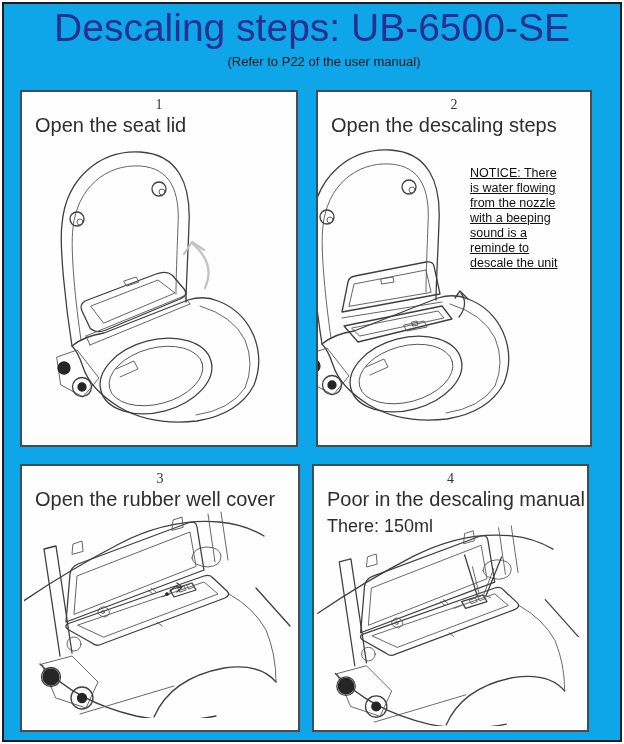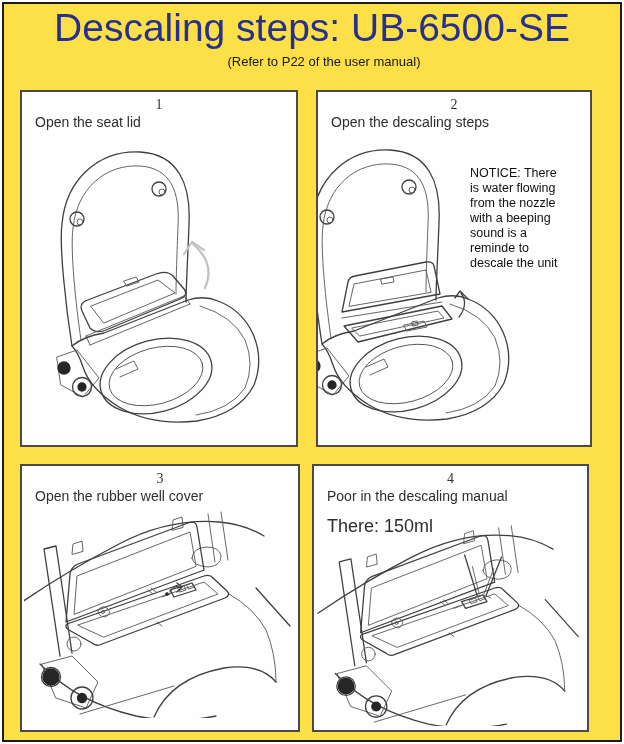--- a/index.html
+++ b/index.html
@@ -1,28 +1,28 @@
 <!DOCTYPE html>
 <html><head>
 <meta charset="utf-8">
 <style>
   html,body{margin:0;padding:0;background:#ffffff;}
   body{width:624px;height:744px;position:relative;font-family:"Liberation Sans",sans-serif;overflow:hidden;}
-  .page{position:absolute;inset:2px;border:2px solid #1c1c1c;background:#fde047;padding-left:8px;}
+  .page{position:absolute;inset:2px;border:2px solid #1c1c1c;background:#0ea5e9;padding-left:8px;}
   .title{position:absolute;top:2px;left:0;width:100%;text-align:center;font-size:39px;color:#28308f;letter-spacing:0px;white-space:nowrap;}
   .subtitle{position:absolute;top:50px;left:12px;width:100%;text-align:center;font-size:13px;color:#161616;}
   .panel{position:absolute;border:2px solid #4a4a4a;background:#fefefe;overflow:hidden;}
   .p1{left:16px;top:86px;width:274px;height:353px;}
   .p2{left:312px;top:86px;width:272px;height:353px;}
   .p3{left:16px;top:460px;width:276px;height:264px;}
   .p4{left:308px;top:460px;width:273px;height:264px;}
   .step-num{position:absolute;top:5px;left:0;width:100%;text-align:center;font-family:"Liberation Serif",serif;font-size:14px;color:#333;}
-  .step-label{position:absolute;top:22px;left:13px;font-size:14px;color:#2e2e2e;white-space:nowrap;}
+  .step-label{position:absolute;top:22px;left:13px;font-size:20px;color:#2e2e2e;white-space:nowrap;}
   .dosage{position:absolute;top:50px;left:13px;font-size:18px;color:#2e2e2e;white-space:nowrap;}
-  .notice{position:absolute;top:74px;left:152px;width:122px;font-size:12.5px;line-height:1.2;color:#101010;white-space:pre-line;}
+  .notice{position:absolute;top:74px;left:152px;width:122px;font-size:12.5px;line-height:1.2;color:#101010;white-space:pre-line;text-decoration:underline;}
   svg{position:absolute;}
   svg path,svg ellipse,svg circle,svg polyline{fill:none;stroke:#3f3f3f;stroke-width:1.3;stroke-linecap:round;stroke-linejoin:round;}
   svg .thin{stroke:#555;stroke-width:0.9;}
   svg .dark{fill:#262626;stroke:#262626;}
   svg .gray-arrow{stroke:#c2c2c2;stroke-width:2.2;}
   .svg1{left:6px;top:46px;}
   .svg2{left:-40px;top:44px;}
   .svg3{left:2px;top:40px;}
   .svg4{left:2px;top:54px;}
 </style>

